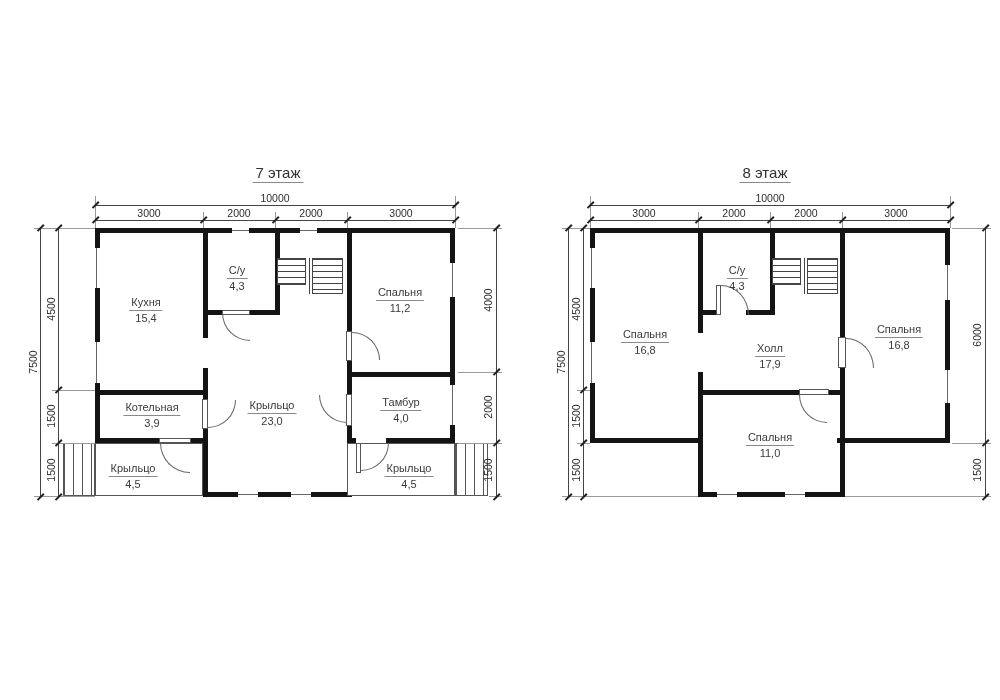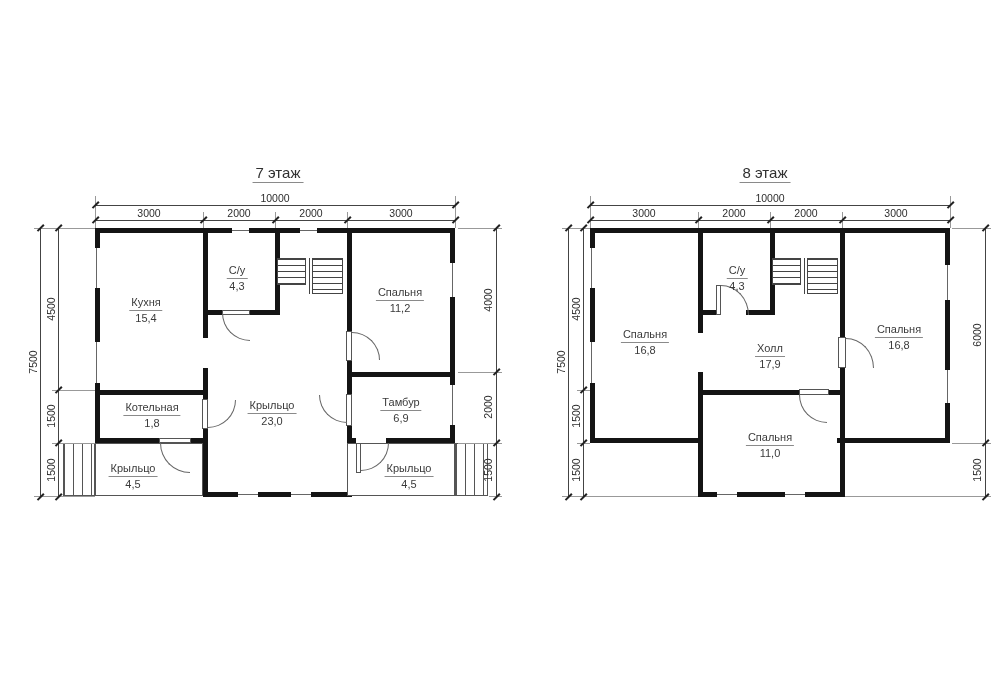--- a/index.html
+++ b/index.html
@@ -227,29 +227,29 @@
   <div class="room" style="left:237px;top:263px;">
     <span class="rn">С/у</span>
     <span class="ra">4,3</span>
   </div>
   <div class="room" style="left:400px;top:285px;">
     <span class="rn">Спальня</span>
     <span class="ra">11,2</span>
   </div>
   <div class="room" style="left:152px;top:400px;">
     <span class="rn">Котельная</span>
-    <span class="ra">1,8</span>
+    <span class="ra">3,9</span>
   </div>
   <div class="room" style="left:272px;top:398px;">
     <span class="rn">Крыльцо</span>
     <span class="ra">23,0</span>
   </div>
   <div class="room" style="left:401px;top:395px;">
     <span class="rn">Тамбур</span>
-    <span class="ra">6,9</span>
+    <span class="ra">4,0</span>
   </div>
   <div class="room" style="left:133px;top:461px;">
     <span class="rn">Крыльцо</span>
     <span class="ra">4,5</span>
   </div>
   <div class="room" style="left:409px;top:461px;">
     <span class="rn">Крыльцо</span>
     <span class="ra">4,5</span>
   </div>
 

